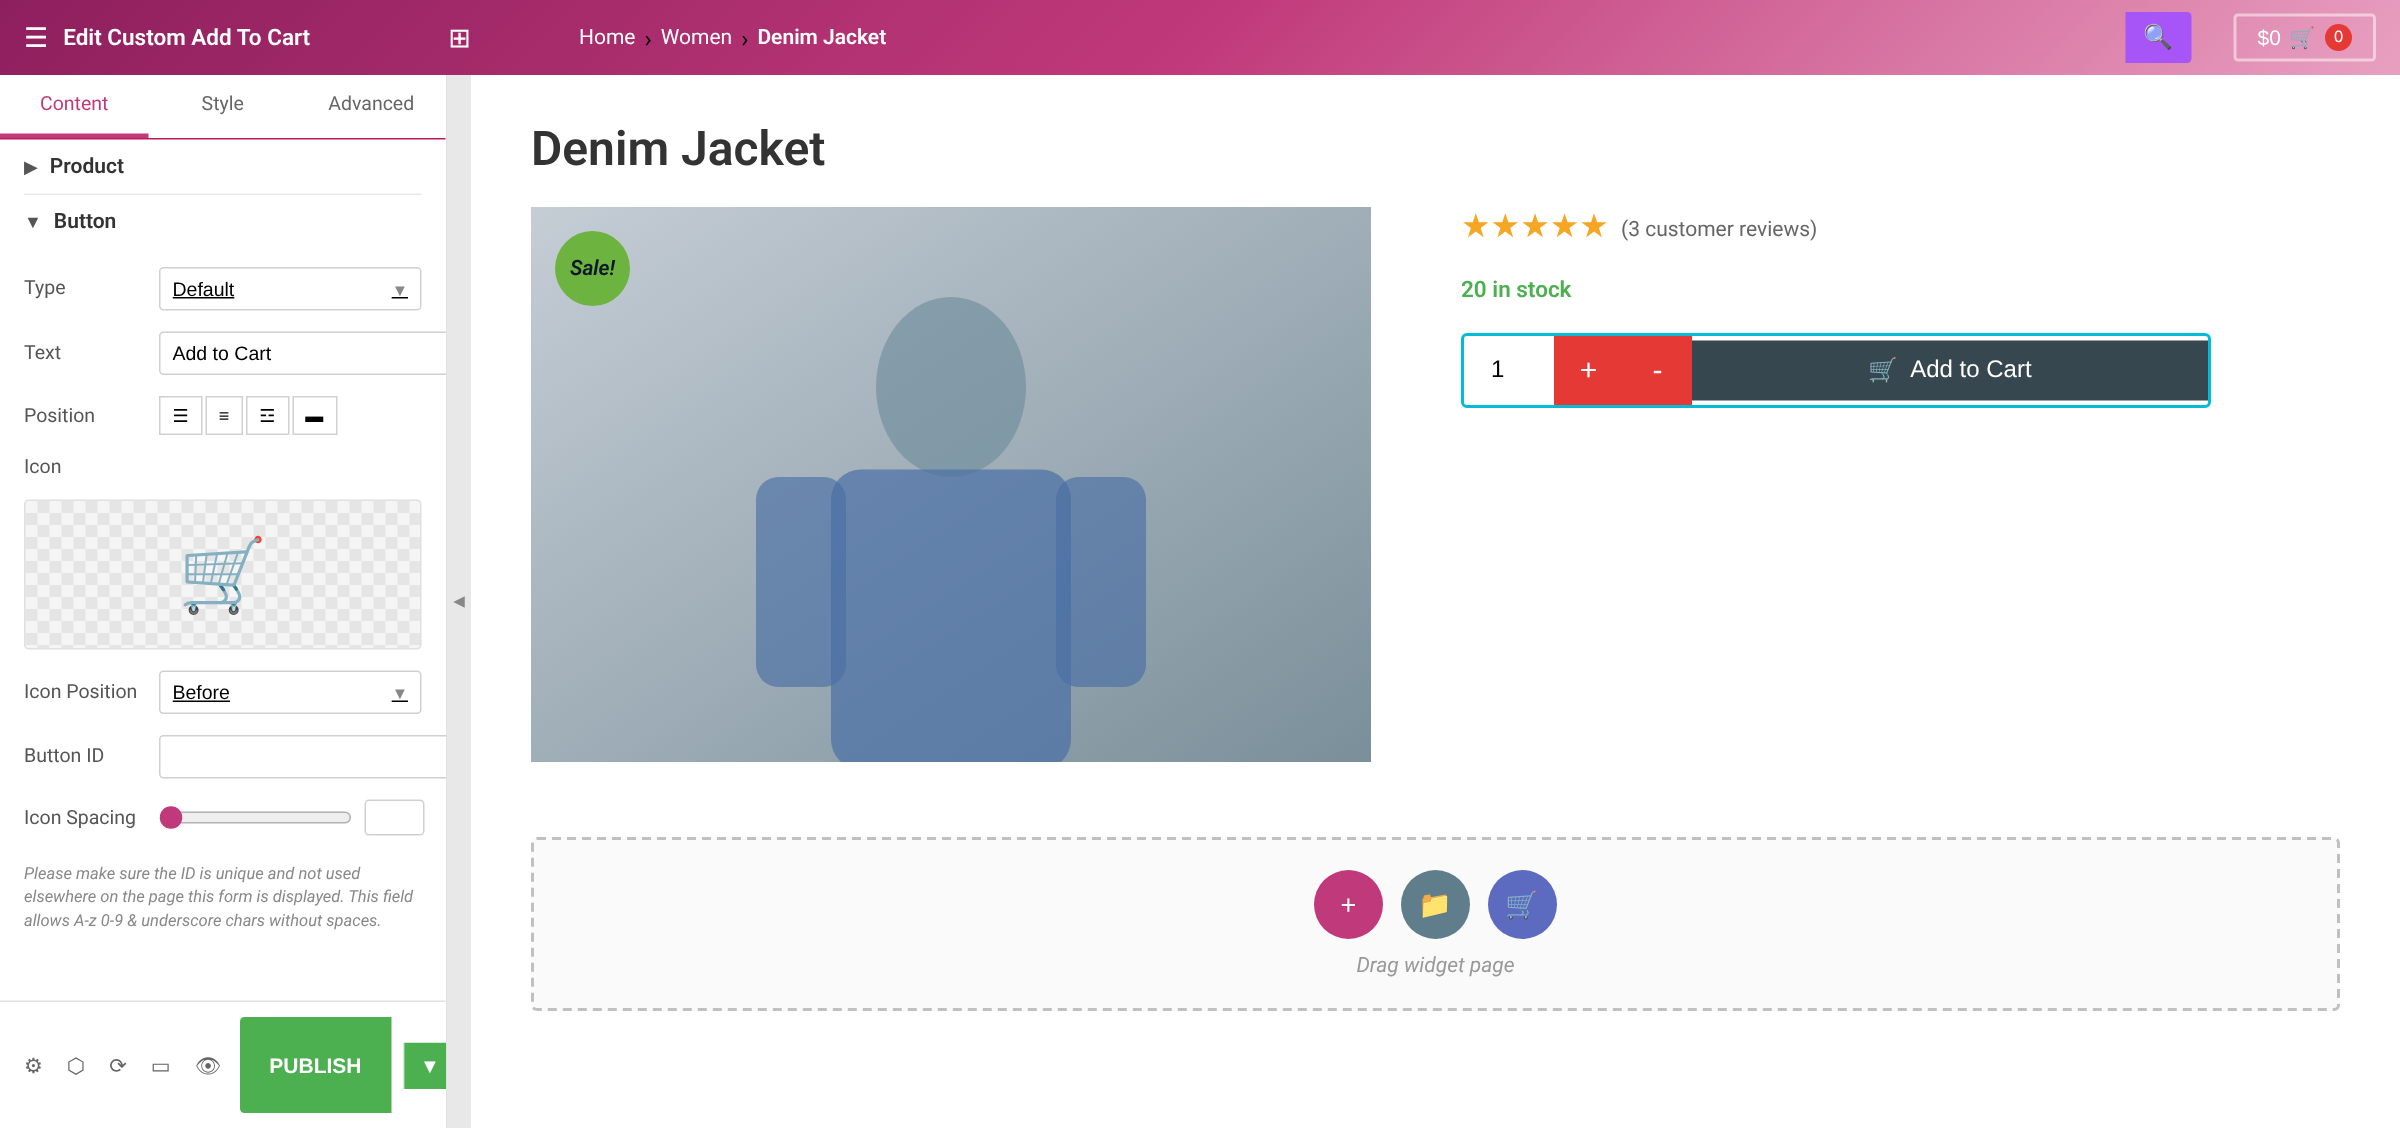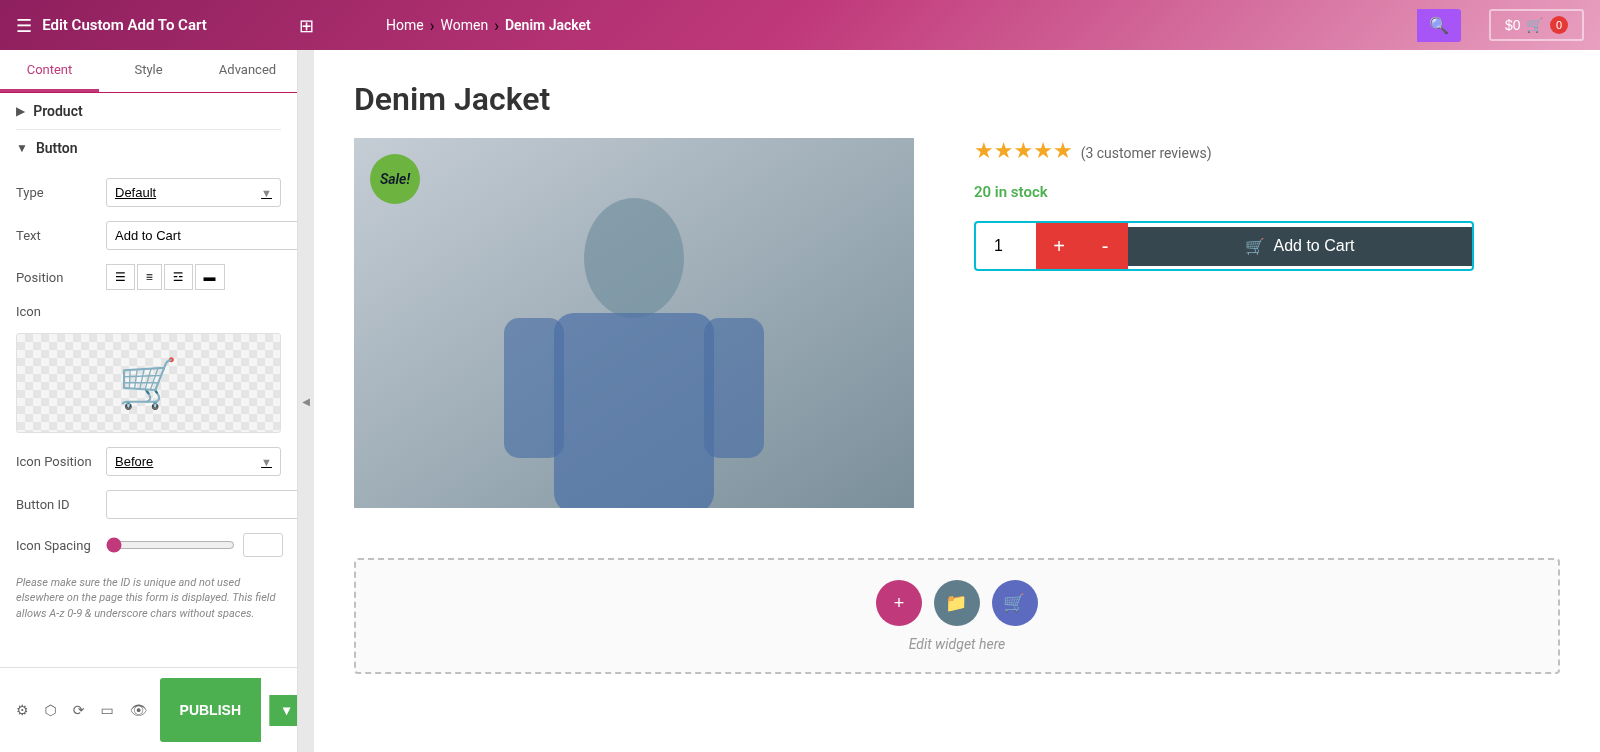--- a/index.html
+++ b/index.html
@@ -304,16 +304,16 @@
         <button class="dz-btn dz-btn-add">
           <span>+</span>
         </button>
         <button class="dz-btn dz-btn-folder">
           <span>📁</span>
         </button>
         <button class="dz-btn dz-btn-cart">
           <span>🛒</span>
         </button>
       </div>
-      <span class="drop-text">Edit widget here</span>
+      <span class="drop-text">Drag widget page</span>
     </div>
   </div>
 </div>
 
 </body></html>

